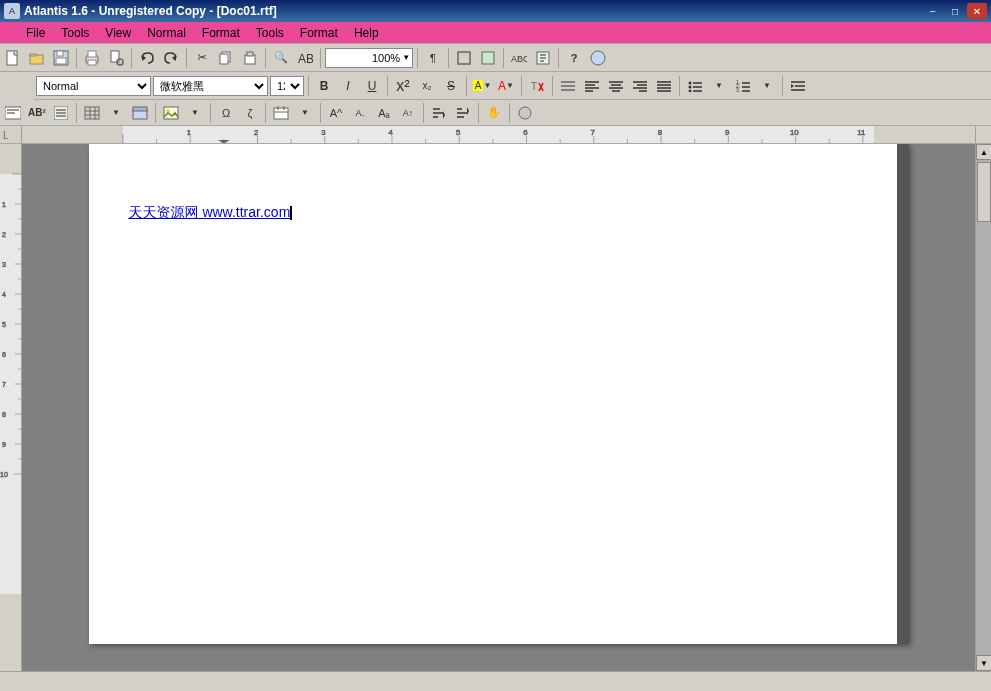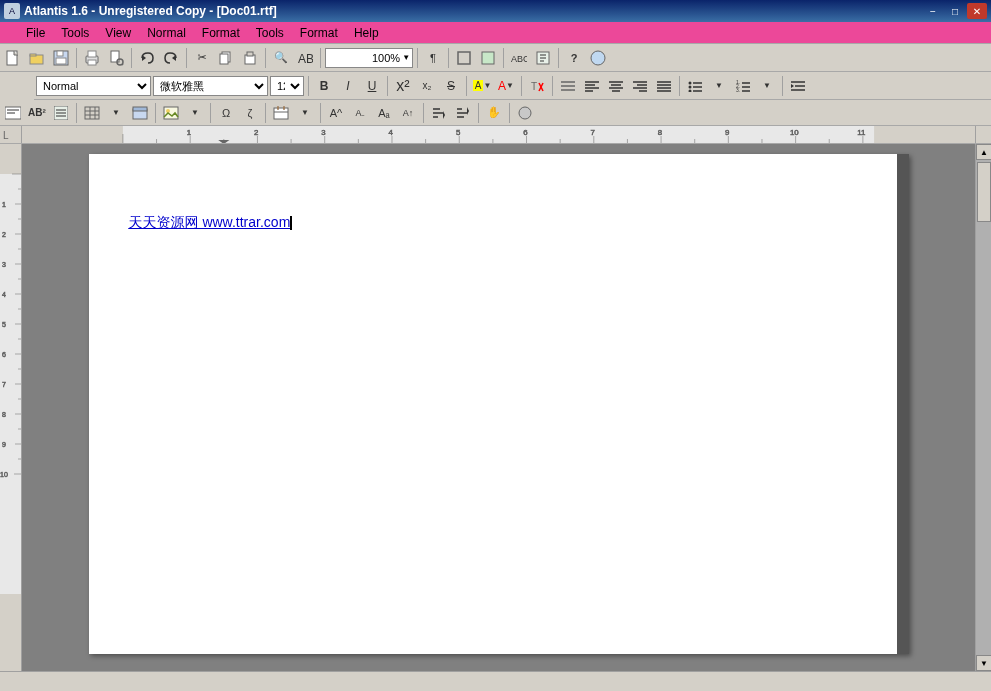--- a/index.html
+++ b/index.html
@@ -123,21 +123,21 @@
     }
 
     
     #doc-area {
       flex: 1;
       background: #808080;
       overflow: hidden;
       position: relative;
       display: flex;
       justify-content: center;
-      padding: 10px 0;
+      padding: 0 0;
     }
 
     #document-page {
       width: 820px;
       min-height: 500px;
       background: white;
       box-shadow: 2px 2px 5px rgba(0,0,0,0.4);
       position: relative;
       padding: 40px 60px;
     }

